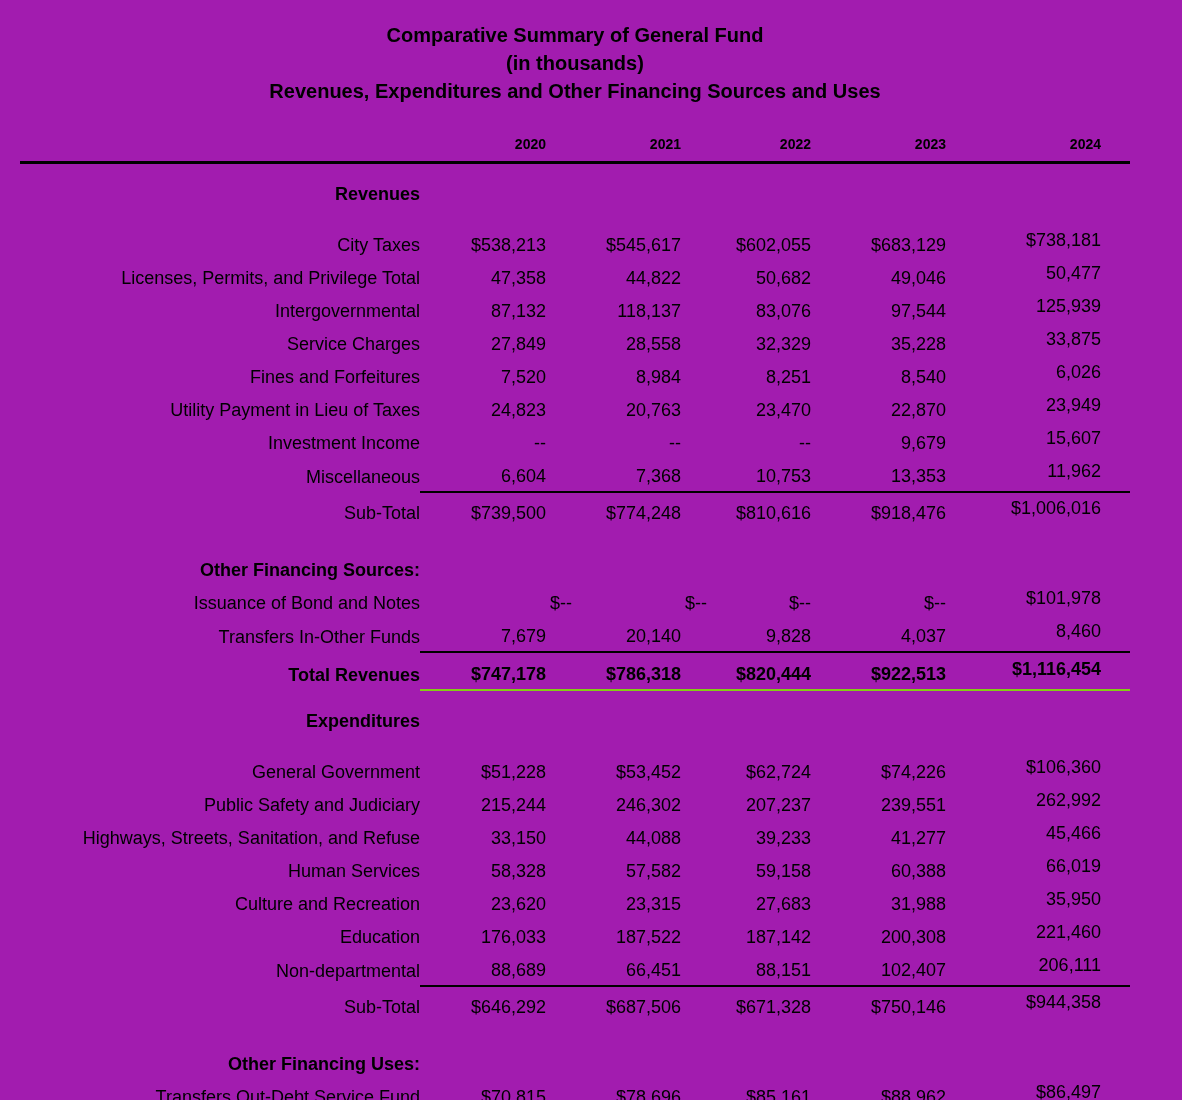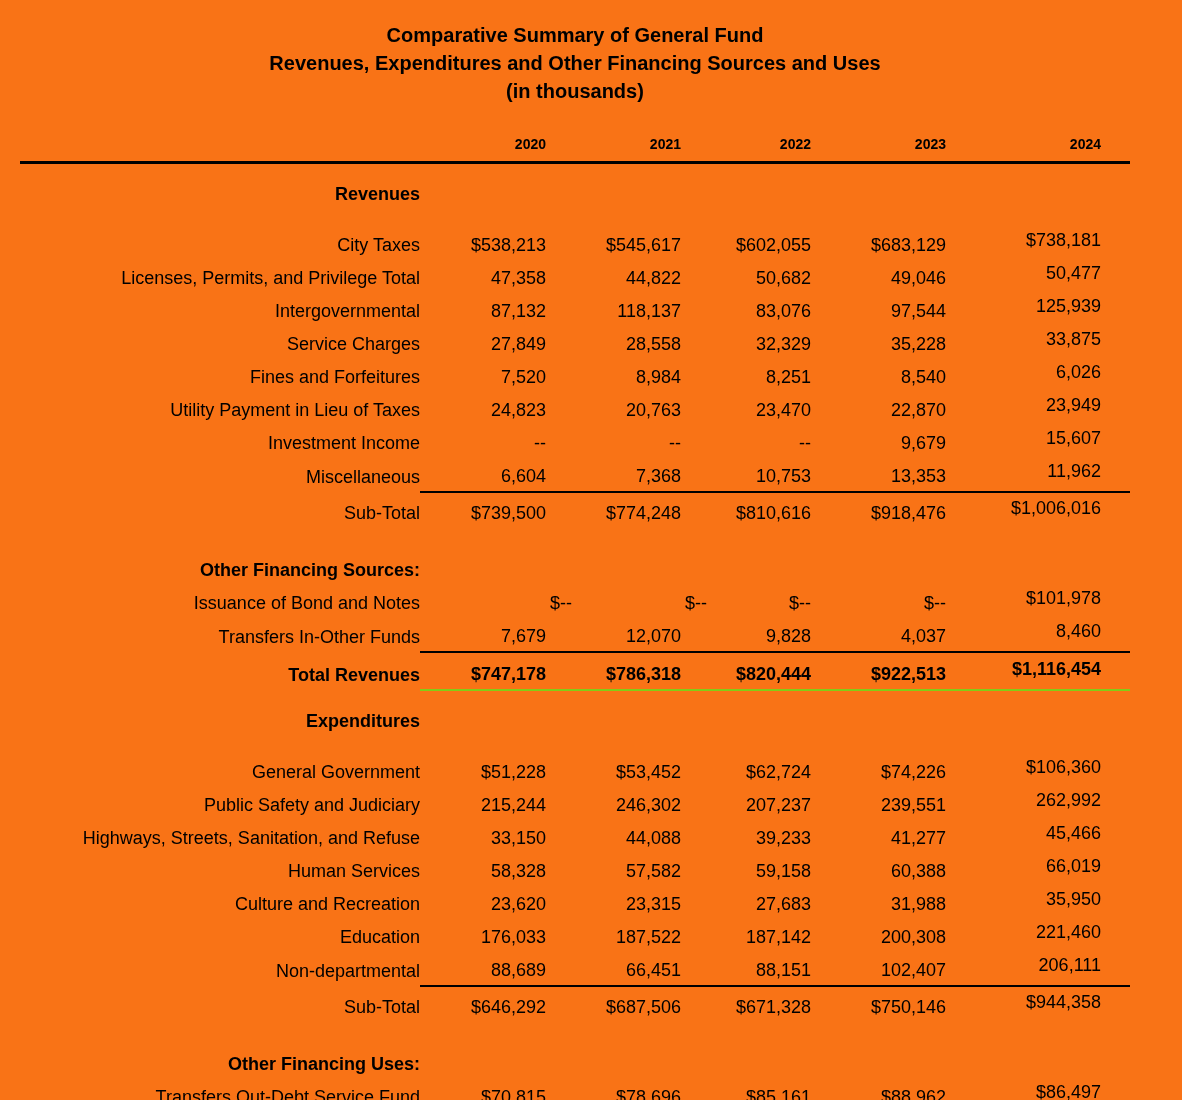--- a/index.html
+++ b/index.html
@@ -6,21 +6,21 @@
     margin: 0;
     padding: 0;
     background: #ffffff;
     color: #000000;
     font-family: "Liberation Sans", "DejaVu Sans", sans-serif;
   }
   .page {
     position: relative;
     width: 1182px;
     height: 1100px;
-    background: #f97316;
+    background: #a21caf;
     overflow: hidden;
   }
   .content {
     margin-left: 20px;
     width: 1110px;
   }
   .title-block {
     padding-top: 21px;
     text-align: center;
     font-weight: bold;
@@ -96,22 +96,22 @@
   }
 </style>
 </head>
 <body>
 
 <div class="page">
   <div class="content">
 
     <div class="title-block">
       <div>Comparative Summary of General Fund</div>
+      <div>(in thousands)</div>
       <div>Revenues, Expenditures and Other Financing Sources and Uses</div>
-      <div>(in thousands)</div>
     </div>
 
     <table class="fin-table">
       <colgroup>
         <col class="c0">
           <col class="c1">
           <col class="c2">
           <col class="c3">
           <col class="c4">
           <col class="c5">
@@ -219,21 +219,21 @@
             <td class="c-label">Issuance of Bond and Notes</td>
             <td class="c-val"><span class="dash-shift">$--</span></td>
             <td class="c-val"><span class="dash-shift">$--</span></td>
             <td class="c-val"><span>$--</span></td>
             <td class="c-val"><span>$--</span></td>
             <td class="c-val lastcol"><span>$101,978</span></td>
           </tr>
           <tr class="r-item2">
             <td class="c-label">Transfers In-Other Funds</td>
             <td class="c-val"><span>7,679</span></td>
-            <td class="c-val"><span>12,070</span></td>
+            <td class="c-val"><span>20,140</span></td>
             <td class="c-val"><span>9,828</span></td>
             <td class="c-val"><span>4,037</span></td>
             <td class="c-val lastcol"><span>8,460</span></td>
           </tr>
           <tr class="r-total">
             <td class="c-label">Total Revenues</td>
             <td class="c-val"><span>$747,178</span></td>
             <td class="c-val"><span>$786,318</span></td>
             <td class="c-val"><span>$820,444</span></td>
             <td class="c-val"><span>$922,513</span></td>

